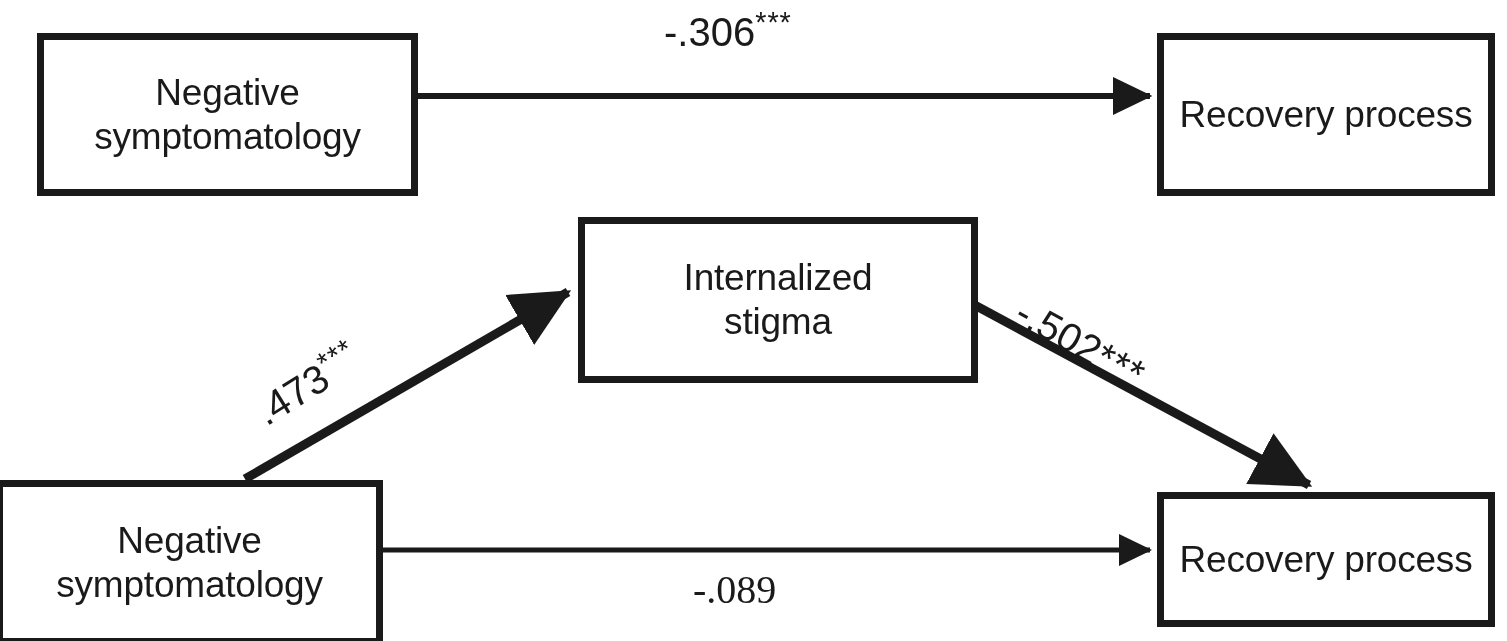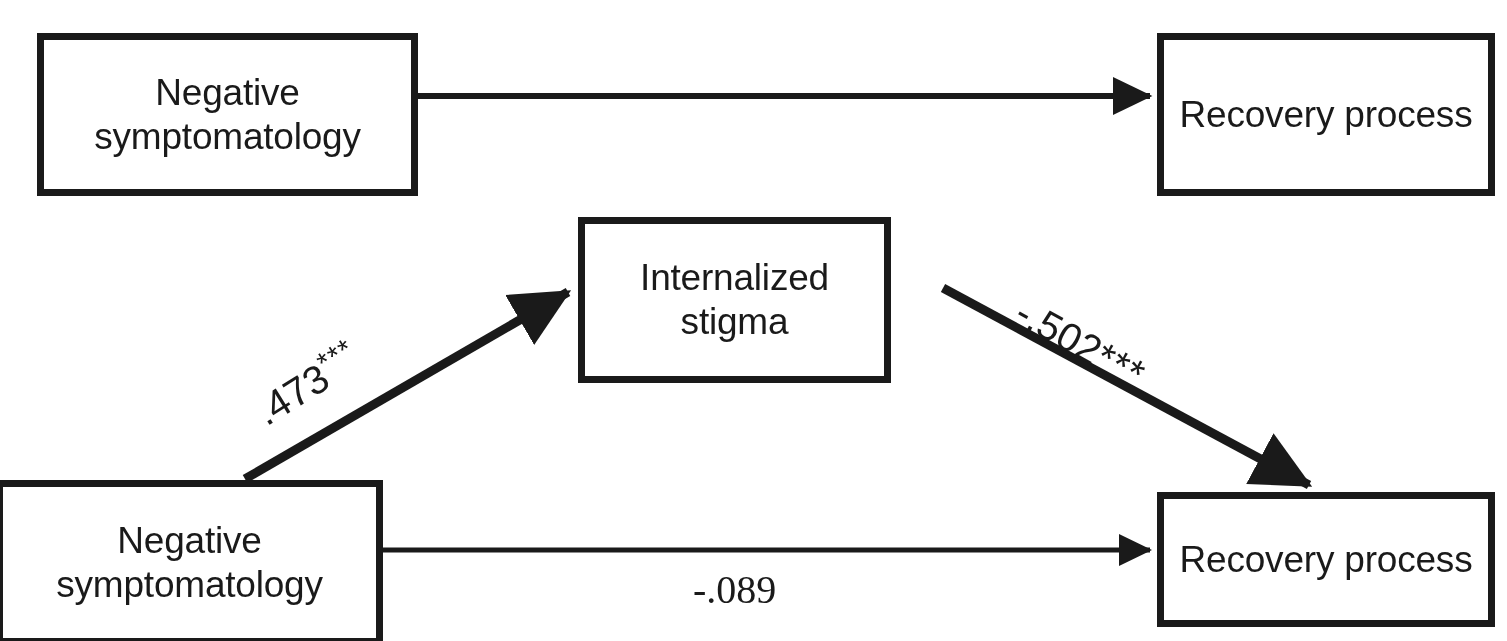--- a/index.html
+++ b/index.html
@@ -44,21 +44,21 @@
     z-index: 3;
   }
   .node-label {
     display: block;
     padding: 0 6px;
     white-space: pre-line;
   }
 
   #node-top-predictor  { left: 37px;   top: 33px;  width: 381px; height: 163px; }
   #node-top-outcome    { left: 1157px; top: 33px;  width: 338px; height: 163px; }
-  #node-mediator       { left: 578px;  top: 217px; width: 313px; height: 166px; }
+  #node-mediator       { left: 578px;  top: 217px; width: 400px; height: 166px; }
   #node-bottom-predictor { left: -4px; top: 480px; width: 387px; height: 165px; }
   #node-bottom-outcome { left: 1157px; top: 492px; width: 338px; height: 135px; }
 
   
   .path-label {
     position: absolute;
     color: #1a1a1a;
     font-size: 40px;
     line-height: 1;
     white-space: nowrap;
@@ -133,20 +133,23 @@
 
   <div id="node-bottom-predictor" class="node-box">
     <span class="node-label">Negative
 symptomatology</span>
   </div>
 
   <div id="node-bottom-outcome" class="node-box">
     <span class="node-label">Recovery process</span>
   </div>
 
+  <div id="label-c-path" class="path-label">
+    <span>-.306</span><sup>***</sup>
+  </div>
 
   <div id="label-a-path" class="path-label">
     <span>.473</span><sup>***</sup>
   </div>
 
   <div id="label-b-path" class="path-label">
     <span>-.502</span><span class="stars-inline">***</span>
   </div>
 
   <div id="label-cprime-path" class="path-label">

